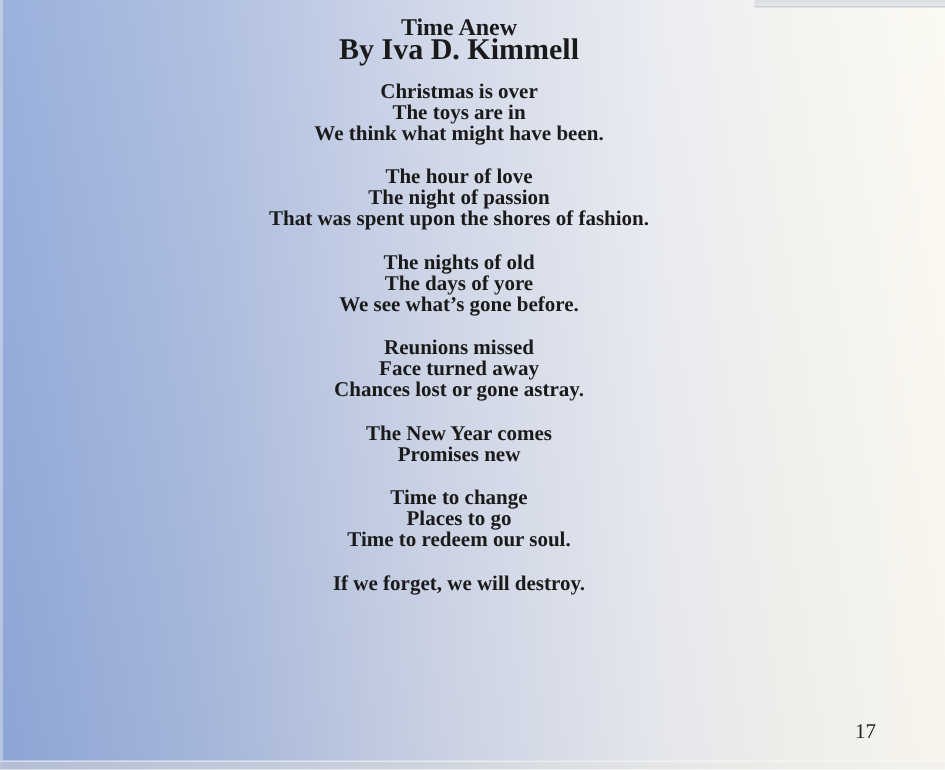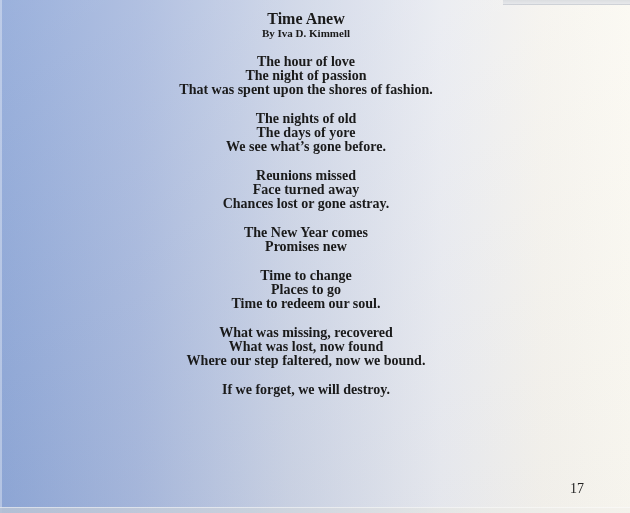--- a/index.html
+++ b/index.html
@@ -49,21 +49,21 @@
     text-align: center;
     color: var(--text-color);
   }
   .title {
     margin: 0;
     font-size: 16px;
     line-height: 15px;
     font-weight: bold;
   }
   .byline {
-    font-size: 11px;
+    font-size: 20px;
     line-height: 14px;
     font-weight: bold;
     margin-bottom: 15px;
   }
   .stanza {
     margin: 0 0 15px 0;
   }
   .line {
     font-size: 14px;
     line-height: 14px;
@@ -84,20 +84,25 @@
 
 <div class="page">
 
   <div class="edge-left"></div>
   <div class="edge-top-right"></div>
 
   <div class="content">
     <h1 class="title">Time Anew</h1>
     <div class="byline">By Iva D. Kimmell</div>
 
+    <div class="stanza">
+      <div class="line">Christmas is over</div>
+      <div class="line">The toys are in</div>
+      <div class="line">We think what might have been.</div>
+    </div>
 
     <div class="stanza">
       <div class="line">The hour of love</div>
       <div class="line">The night of passion</div>
       <div class="line">That was spent upon the shores of fashion.</div>
     </div>
 
     <div class="stanza">
       <div class="line">The nights of old</div>
       <div class="line">The days of yore</div>
@@ -114,25 +119,20 @@
       <div class="line">The New Year comes</div>
       <div class="line">Promises new</div>
     </div>
 
     <div class="stanza">
       <div class="line">Time to change</div>
       <div class="line">Places to go</div>
       <div class="line">Time to redeem our soul.</div>
     </div>
 
-    <div class="stanza">
-      <div class="line">What was missing, recovered</div>
-      <div class="line">What was lost, now found</div>
-      <div class="line">Where our step faltered, now we bound.</div>
-    </div>
 
     <div class="stanza">
       <div class="line">If we forget, we will destroy.</div>
     </div>
   </div>
 
   <div class="page-number">17</div>
 
   <div class="edge-bottom"></div>
 </div>

